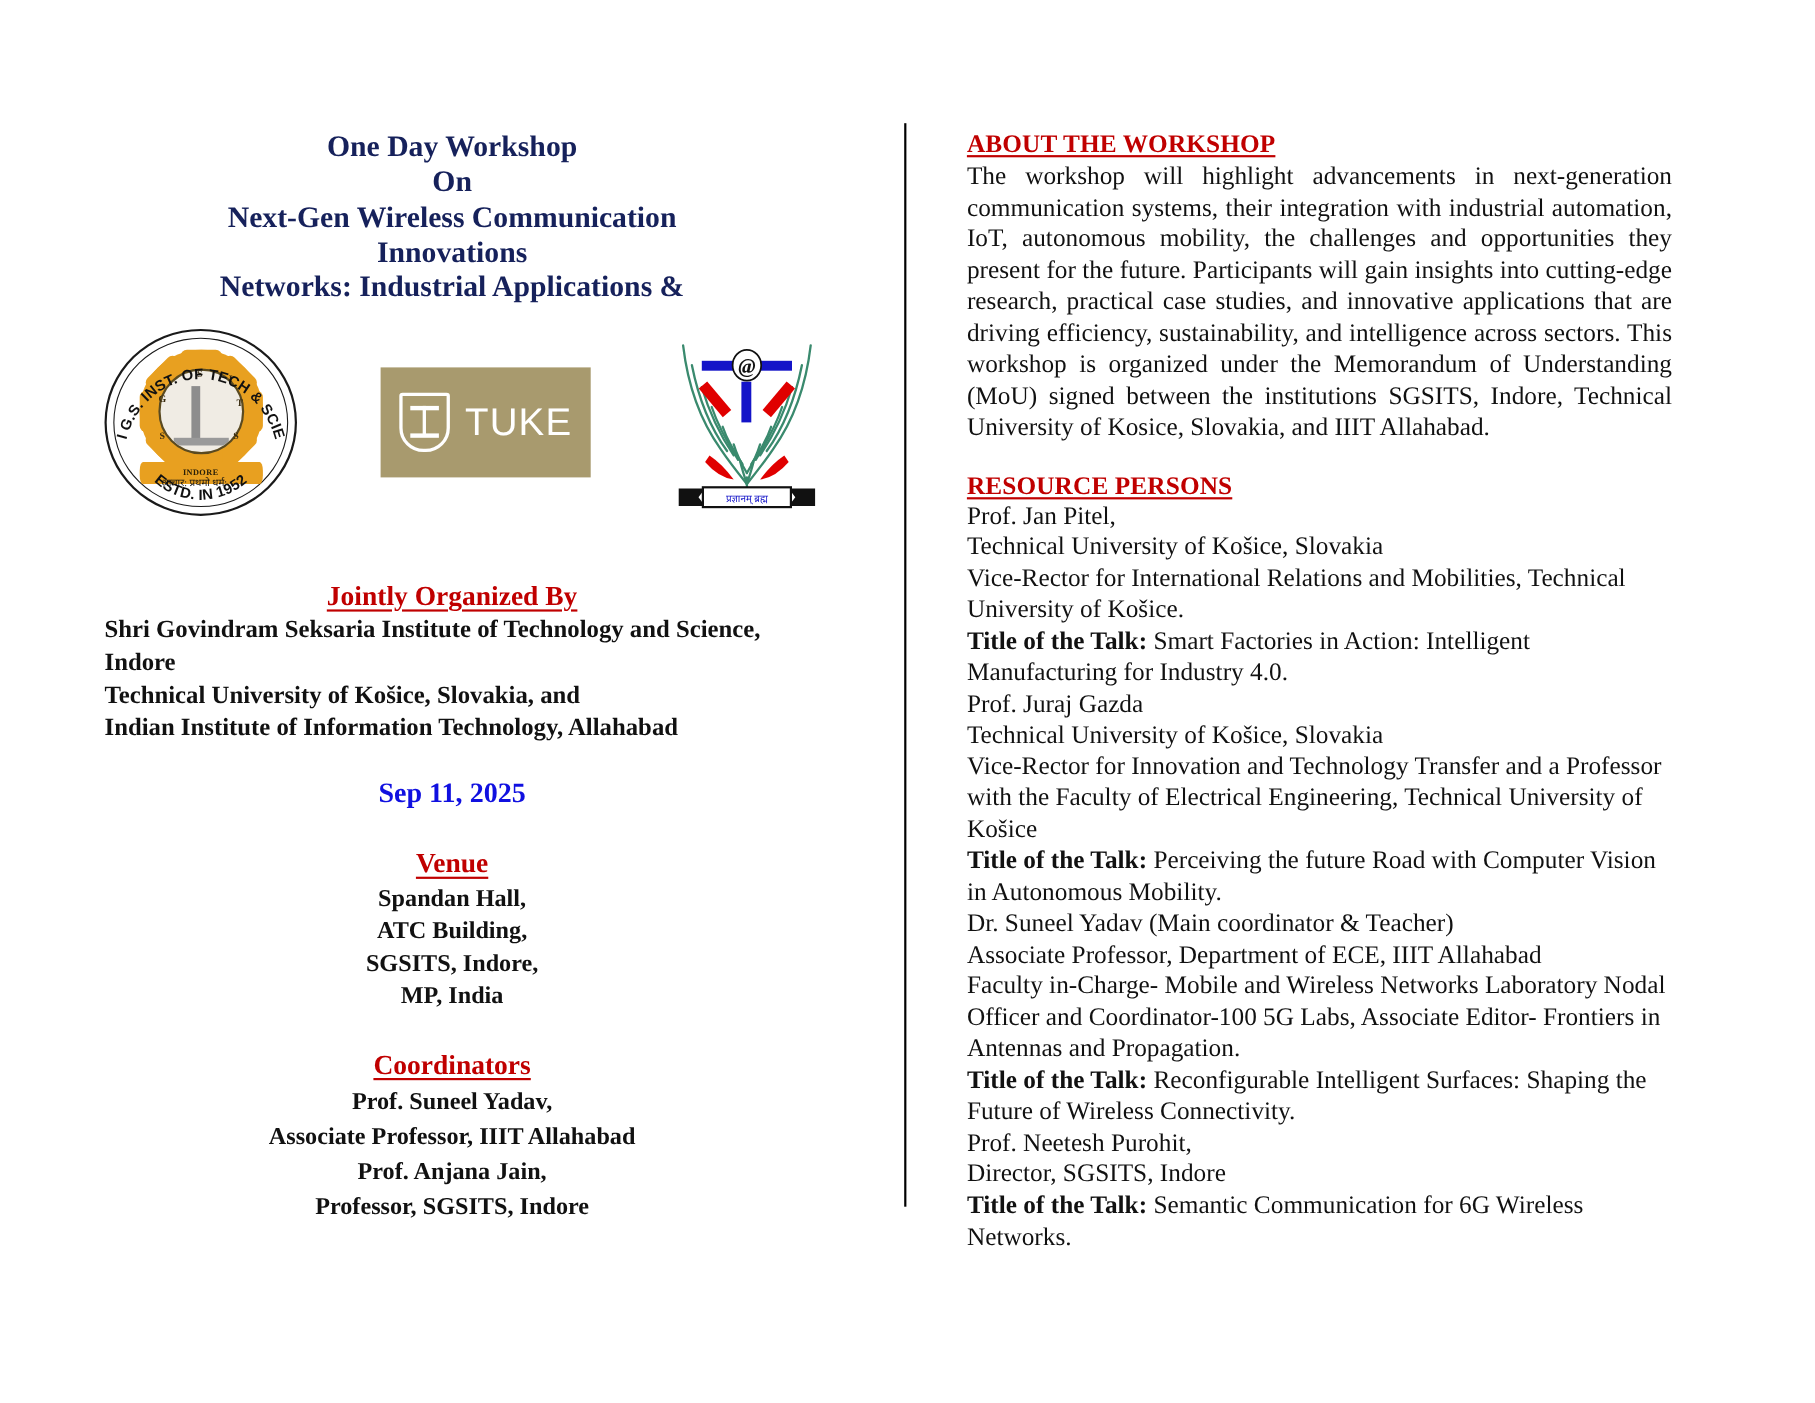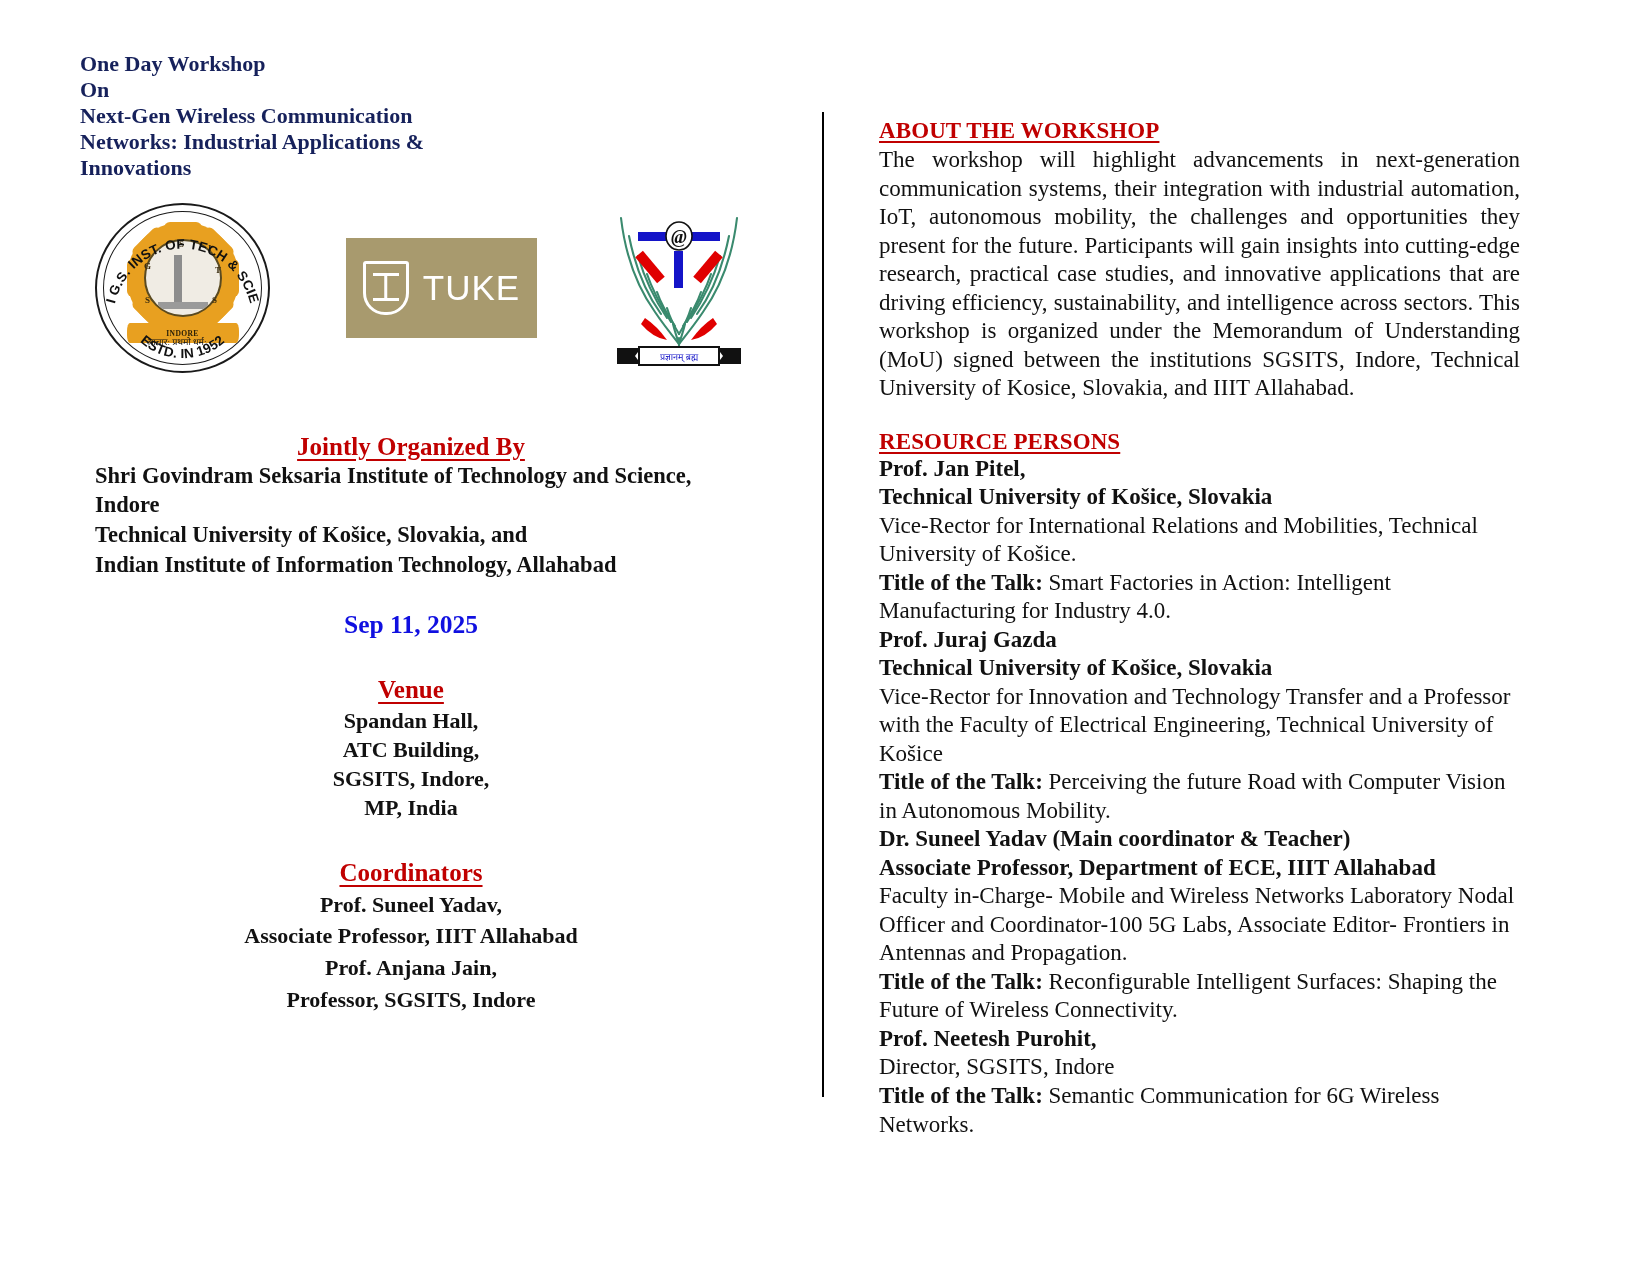--- a/index.html
+++ b/index.html
@@ -23,24 +23,25 @@
   }
 
   
   .left-col {
     width: 822px;
     position: relative;
     padding: 0;
     box-sizing: border-box;
   }
   .title-block {
-    margin-top: 51px;
+    margin-top: 118px;
+    text-align: center;
     color: #16215b;
     font-weight: bold;
-    font-size: 22px;
+    font-size: 27px;
     line-height: 1.18;
     padding: 0 80px;
   }
   .title-line { display: block; }
 
   .logos-row {
     margin-top: 22px;
     height: 170px;
     display: flex;
     align-items: center;
@@ -294,38 +295,38 @@
     color: #111111;
     margin-top: 2px;
   }
   .rp-gap { height: 26px; }
   .r-head-rp { margin-top: 0; }
   .r-line {
     font-size: 23px;
     line-height: 1.24;
     color: #111111;
   }
-  .r-line.b { font-weight: bold; }
+  .r-line.b { font-weight: normal; }
   .person { margin-top: 0; }
   .person + .person { }
   .lbl { font-weight: bold; }
 </style>
 </head>
 <body>
 
 <div class="poster">
 
   <div class="left-col">
 
     <div class="title-block">
       <span class="title-line">One Day Workshop</span>
       <span class="title-line">On</span>
       <span class="title-line">Next-Gen Wireless Communication</span>
+      <span class="title-line">Innovations</span>
       <span class="title-line">Networks: Industrial Applications &amp;</span>
-      <span class="title-line">Innovations</span>
     </div>
 
     <div class="logos-row">
 
       <div class="logo-slot">
         <div class="seal">
           <div class="seal-outer"></div>
           <div class="seal-inner"></div>
           <div class="seal-gear">
             <div class="seal-gear-v"></div>

